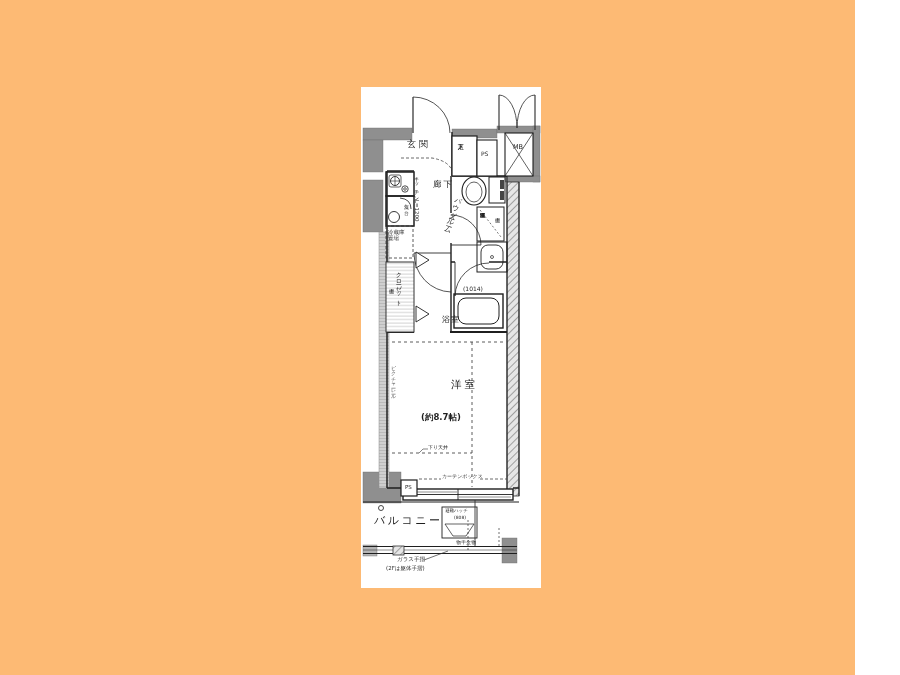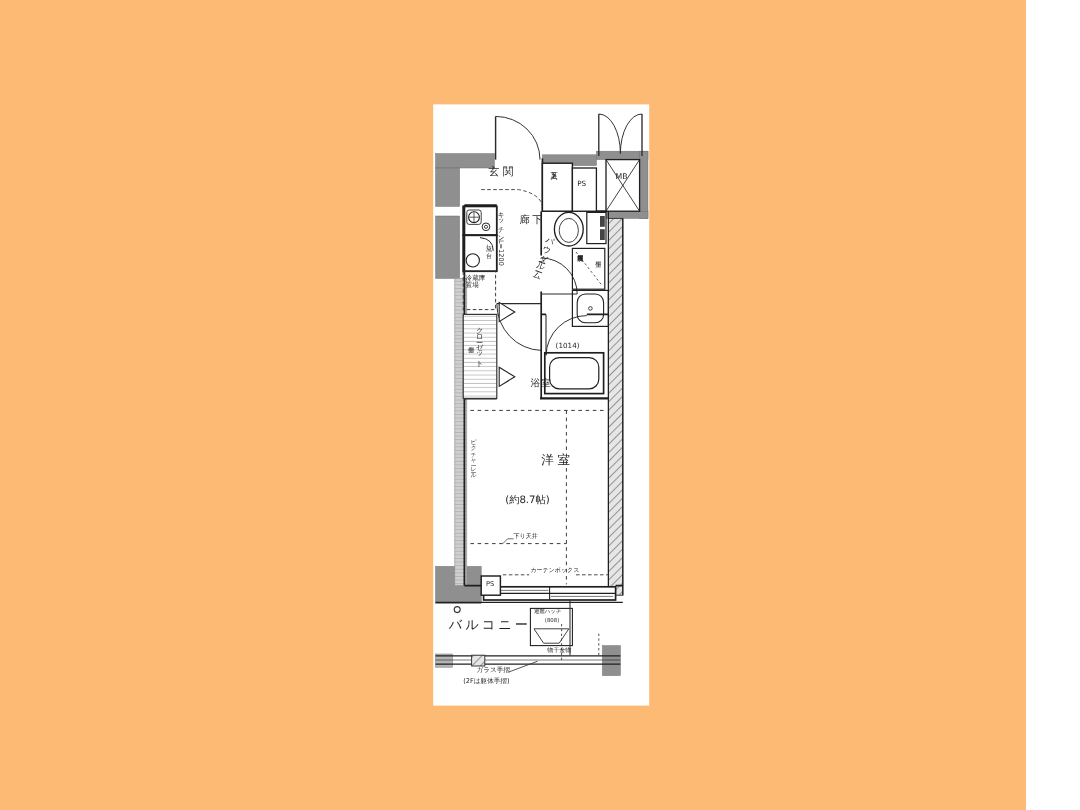--- a/index.html
+++ b/index.html
@@ -183,21 +183,21 @@
   <div class="lb v" style="left:479px;top:208px;font-size:5px;height:33px;">洗濯機置場</div>
   <div class="lb v" style="left:494px;top:213px;font-size:5px;height:14px;">上棚</div>
 
   <div class="lb v" style="left:388px;top:284px;font-size:5px;height:14px;">上棚</div>
   <div class="lb v" style="left:395px;top:268px;font-size:6px;height:60px;">クローゼット</div>
 
   <div class="lb" style="left:442px;top:274px;font-size:8px;letter-spacing:1px;margin-top:42px;">浴室</div>
   <div class="lb" style="left:463px;top:286px;font-size:6px;">(1014)</div>
 
   <div class="lb" style="left:425px;top:379px;font-size:10.5px;letter-spacing:3px;margin-left:26px;">洋室</div>
-  <div class="lb" style="left:421px;top:413px;font-size:8.5px;">(約8.7帖)</div>
+  <div class="lb" style="left:421px;top:413px;font-size:8.5px;font-weight:bold;">(約8.7帖)</div>
   <div class="lb v" style="left:390px;top:362px;font-size:5px;height:82px;color:#444;">ピクチャーレール</div>
   <div class="lb" style="left:428px;top:445px;font-size:5px;">下り天井</div>
 
   <div class="lb" style="left:442px;top:474px;font-size:5px;">カーテンボックス</div>
   <div class="lb" style="left:405px;top:484px;font-size:5.5px;">PS</div>
 
   <div class="lb" style="left:374px;top:515px;font-size:11px;letter-spacing:2.5px;">バルコニー</div>
   <div class="lb" style="left:445px;top:508px;font-size:4.5px;">避難ハッチ</div>
   <div class="lb" style="left:454px;top:515px;font-size:4.5px;">(808)</div>
   <div class="lb" style="left:456px;top:540px;font-size:5px;">物干金物</div>

